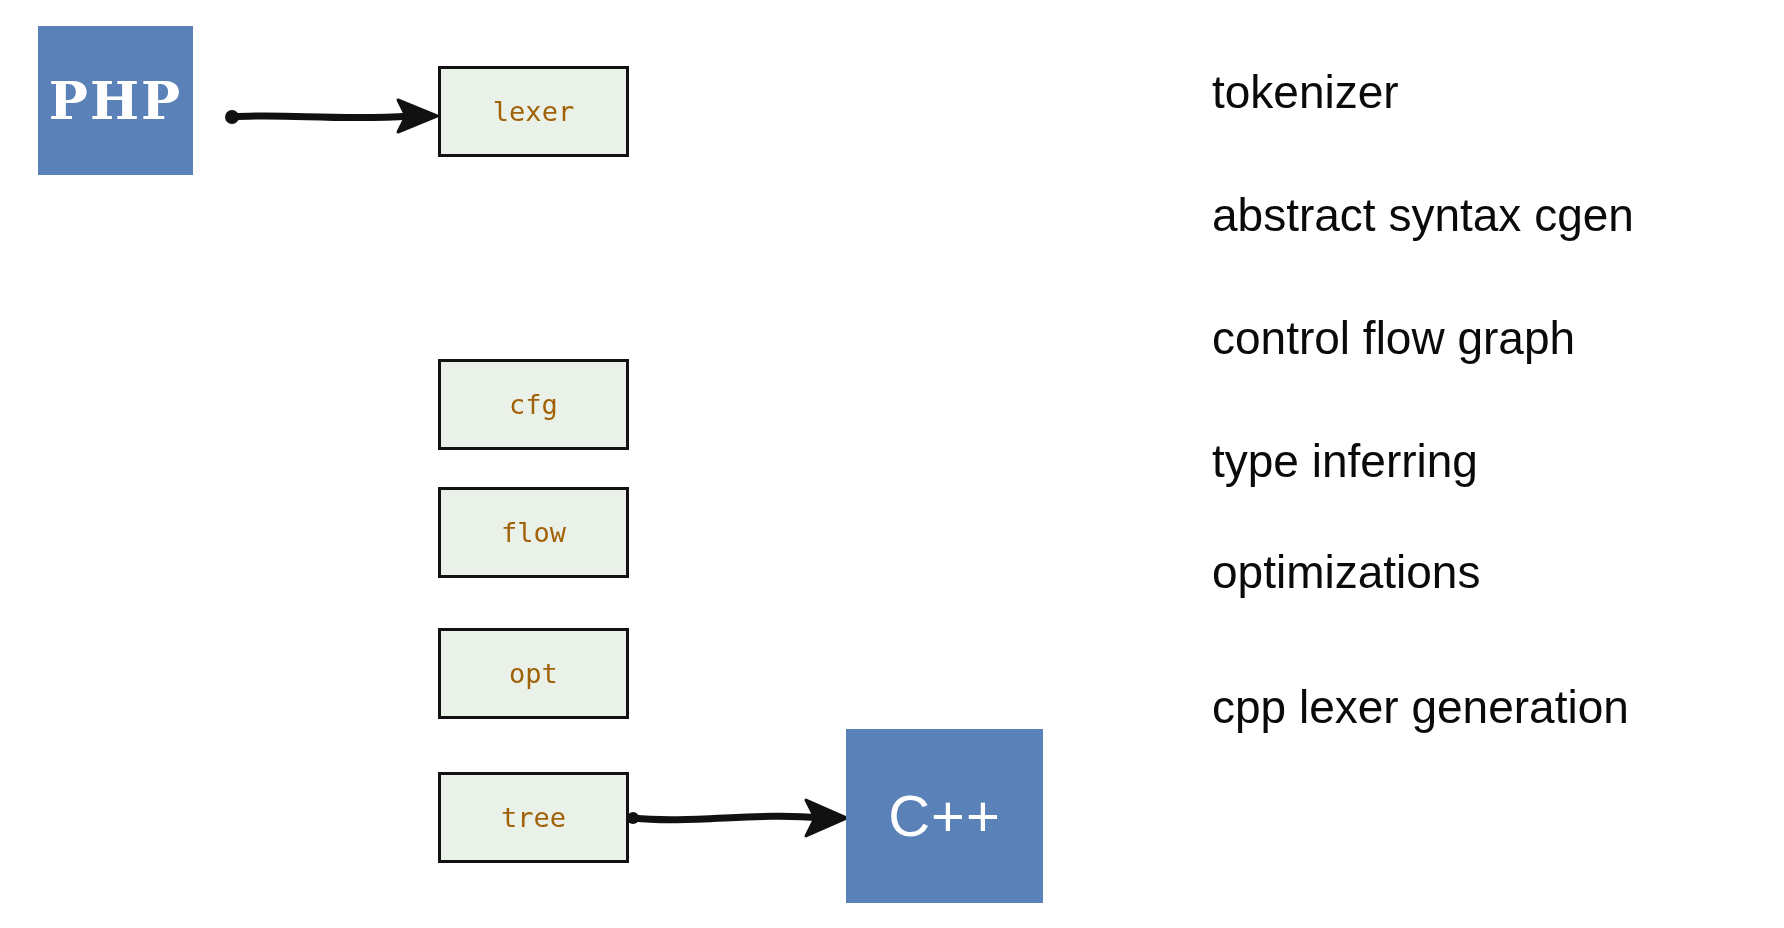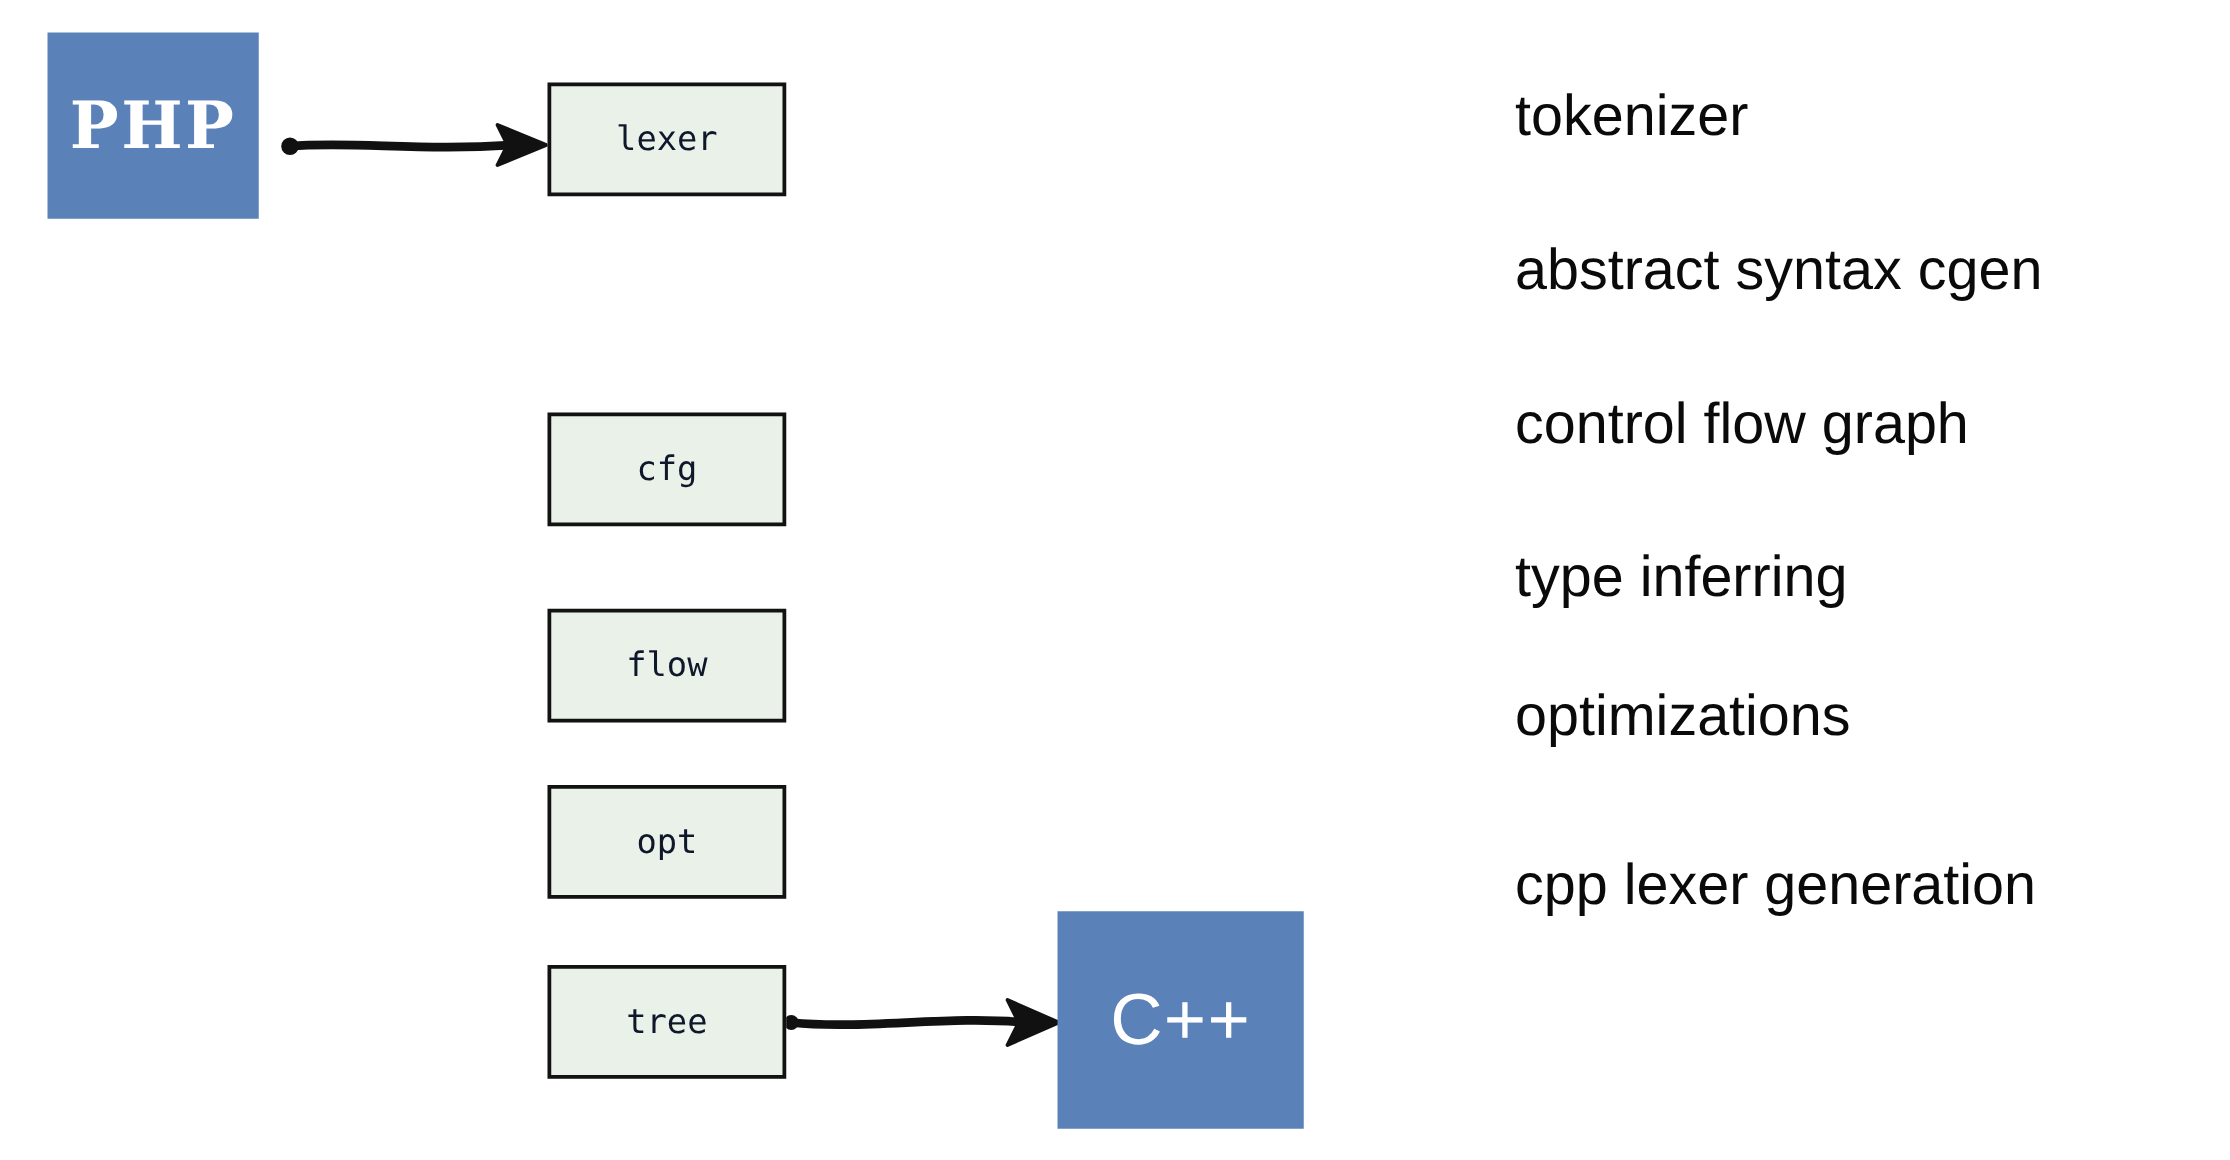--- a/index.html
+++ b/index.html
@@ -27,21 +27,21 @@
     color: #ffffff;
     box-sizing: border-box;
   }
   .term-node .term-label {
     display: block;
     line-height: 1;
   }
   #node-php {
     left: 38px;
     top: 26px;
-    width: 169px;
+    width: 155px;
     height: 149px;
     background: #5b82b8;
   }
   #node-php .term-label {
     font-family: "DejaVu Serif", serif;
     font-weight: 700;
     font-size: 52px;
     letter-spacing: 2px;
   }
   #node-cpp {
@@ -67,21 +67,21 @@
     background: #e9f1e8;
     border: 3px solid #121212;
     box-sizing: border-box;
     display: flex;
     align-items: center;
     justify-content: center;
   }
   .pass-box .pass-label {
     font-family: "DejaVu Sans Mono", "Liberation Mono", monospace;
     font-size: 27px;
-    color: #0f172a;
+    color: #a16207;
     line-height: 1;
   }
 
   
   .desc {
     position: absolute;
     left: 1212px;
     font-family: "Liberation Sans", sans-serif;
     font-size: 46px;
     color: #0a0a0a;
@@ -114,21 +114,21 @@
 
   <div class="term-node" id="node-php">
     <span class="term-label">PHP</span>
   </div>
 
   <div class="pass-box" style="top:66px;">
     <span class="pass-label">lexer</span>
   </div>
 
 
-  <div class="pass-box" style="top:330px;align-items:center;">
+  <div class="pass-box" style="top:359px;align-items:center;">
     <span class="pass-label">cfg</span>
   </div>
 
   <div class="pass-box" style="top:487px;">
     <span class="pass-label">flow</span>
   </div>
 
   <div class="pass-box" style="top:628px;">
     <span class="pass-label">opt</span>
   </div>

